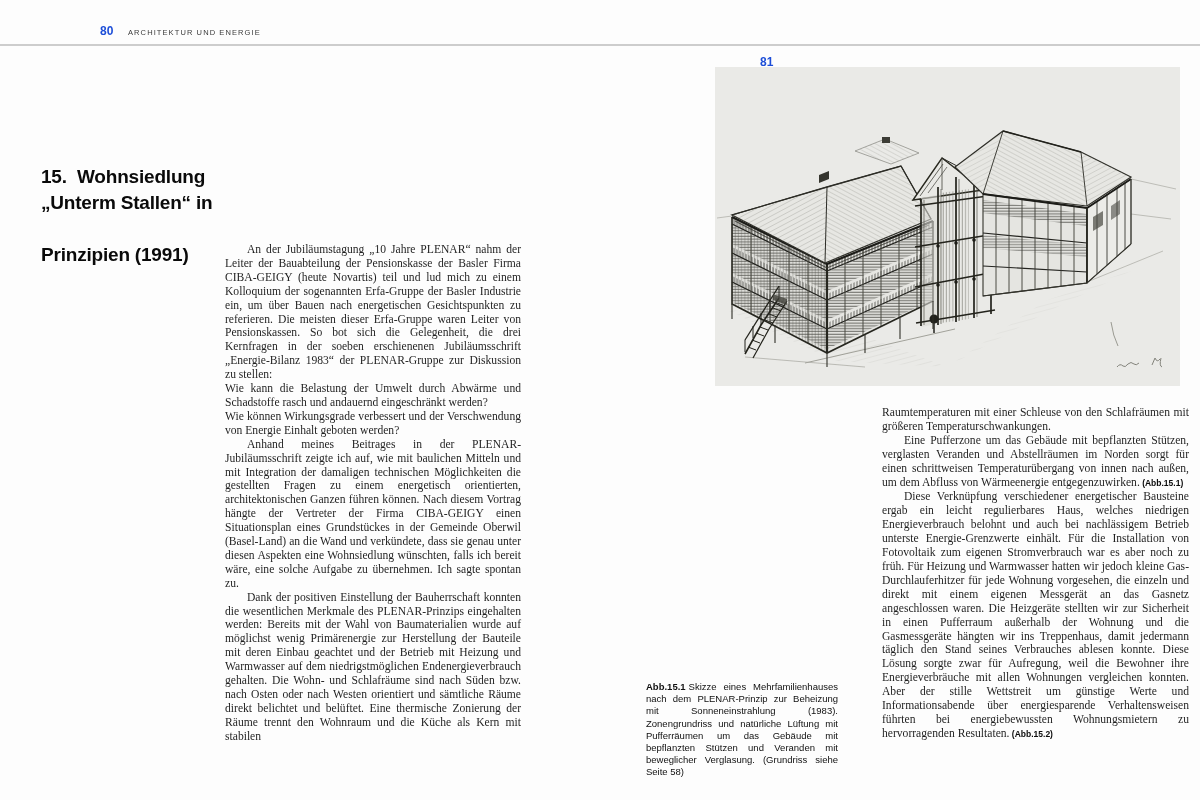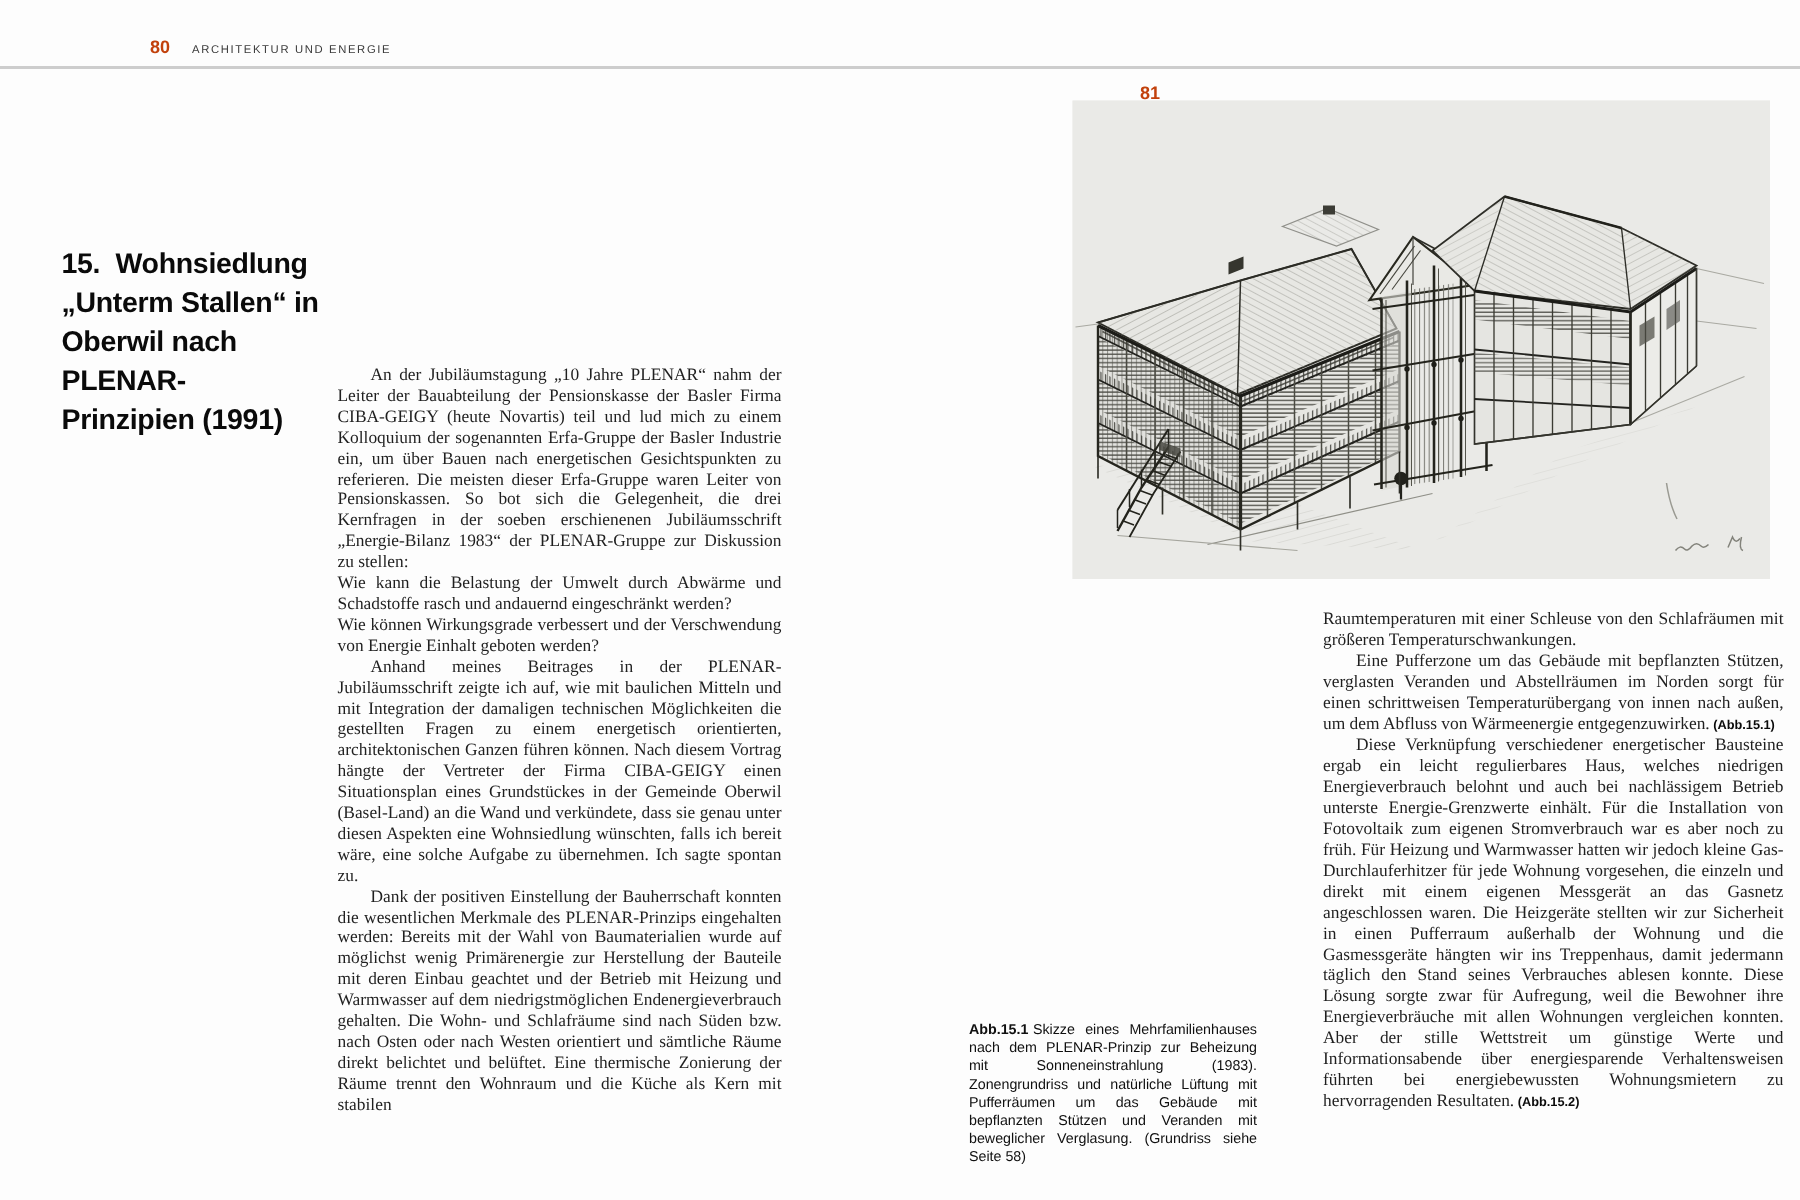--- a/index.html
+++ b/index.html
@@ -5,21 +5,21 @@
   html,body { margin:0; padding:0; background:#ffffff; }
   .page {
     position:relative; width:1200px; height:800px;
     background:#fdfdfd; overflow:hidden;
     font-family:"Liberation Serif","DejaVu Serif",serif;
     color:#1f1f1f;
   }
   .pnum {
     position:absolute; top:24px;
     font-family:"Liberation Sans","DejaVu Sans",sans-serif;
-    font-weight:bold; font-size:12px; color:#c2410c;
+    font-weight:bold; font-size:12px; color:#1d4ed8;
   }
   .pnum.left  { left:100px; }
   .pnum.right { left:760px;margin-top:31px; }
   .running {
     position:absolute; left:128px; top:28px;
     font-family:"Liberation Sans","DejaVu Sans",sans-serif;
     font-size:7.5px; letter-spacing:1.1px; color:#3a3a3a;
   }
   .rule {
     position:absolute; left:0; top:44px; width:1200px; height:2px;
@@ -61,21 +61,21 @@
 <div class="page">
 
   <div class="pnum left">80</div>
   <div class="running">ARCHITEKTUR UND ENERGIE</div>
   <div class="pnum right">81</div>
   <div class="rule"></div>
 
   <h1 class="chapter">
     <span>15.&nbsp; Wohnsiedlung</span><br>
     <span>„Unterm Stallen“ in</span><br>
-    <span>Oberwil nach PLENAR-</span><br>
+    <br>
     <span>Prinzipien (1991)</span>
   </h1>
 
   <div class="col col-left" id="col-left">
       <p class="indent">An der Jubiläumstagung „10 Jahre PLENAR“ nahm der Leiter der Bauabteilung der Pensionskasse der Basler Firma CIBA-GEIGY (heute Novartis) teil und lud mich zu einem Kolloquium der sogenannten Erfa-Gruppe der Basler Industrie ein, um über Bauen nach energetischen Gesichtspunkten zu referieren. Die meisten dieser Erfa-Gruppe waren Leiter von Pensionskassen. So bot sich die Gelegenheit, die drei Kernfragen in der soeben erschienenen Jubiläumsschrift „Energie-Bilanz 1983“ der PLENAR-Gruppe zur Diskussion zu stellen:</p>
       <p>Wie kann die Belastung der Umwelt durch Abwärme und Schadstoffe rasch und andauernd eingeschränkt werden?</p>
       <p>Wie können Wirkungsgrade verbessert und der Verschwendung von Energie Einhalt geboten werden?</p>
       <p class="indent">Anhand meines Beitrages in der PLENAR-Jubiläumsschrift zeigte ich auf, wie mit baulichen Mitteln und mit Integration der damaligen technischen Möglichkeiten die gestellten Fragen zu einem energetisch orientierten, architektonischen Ganzen führen können. Nach diesem Vortrag hängte der Vertreter der Firma CIBA-GEIGY einen Situationsplan eines Grundstückes in der Gemeinde Oberwil (Basel-Land) an die Wand und verkündete, dass sie genau unter diesen Aspekten eine Wohnsiedlung wünschten, falls ich bereit wäre, eine solche Aufgabe zu übernehmen. Ich sagte spontan zu.</p>
       <p class="indent">Dank der positiven Einstellung der Bauherrschaft konnten die wesentlichen Merkmale des PLENAR-Prinzips eingehalten werden: Bereits mit der Wahl von Baumaterialien wurde auf möglichst wenig Primärenergie zur Herstellung der Bauteile mit deren Einbau geachtet und der Betrieb mit Heizung und Warmwasser auf dem niedrigstmöglichen Endenergieverbrauch gehalten. Die Wohn- und Schlafräume sind nach Süden bzw. nach Osten oder nach Westen orientiert und sämtliche Räume direkt belichtet und belüftet. Eine thermische Zonierung der Räume trennt den Wohnraum und die Küche als Kern mit stabilen</p>
     </div>

